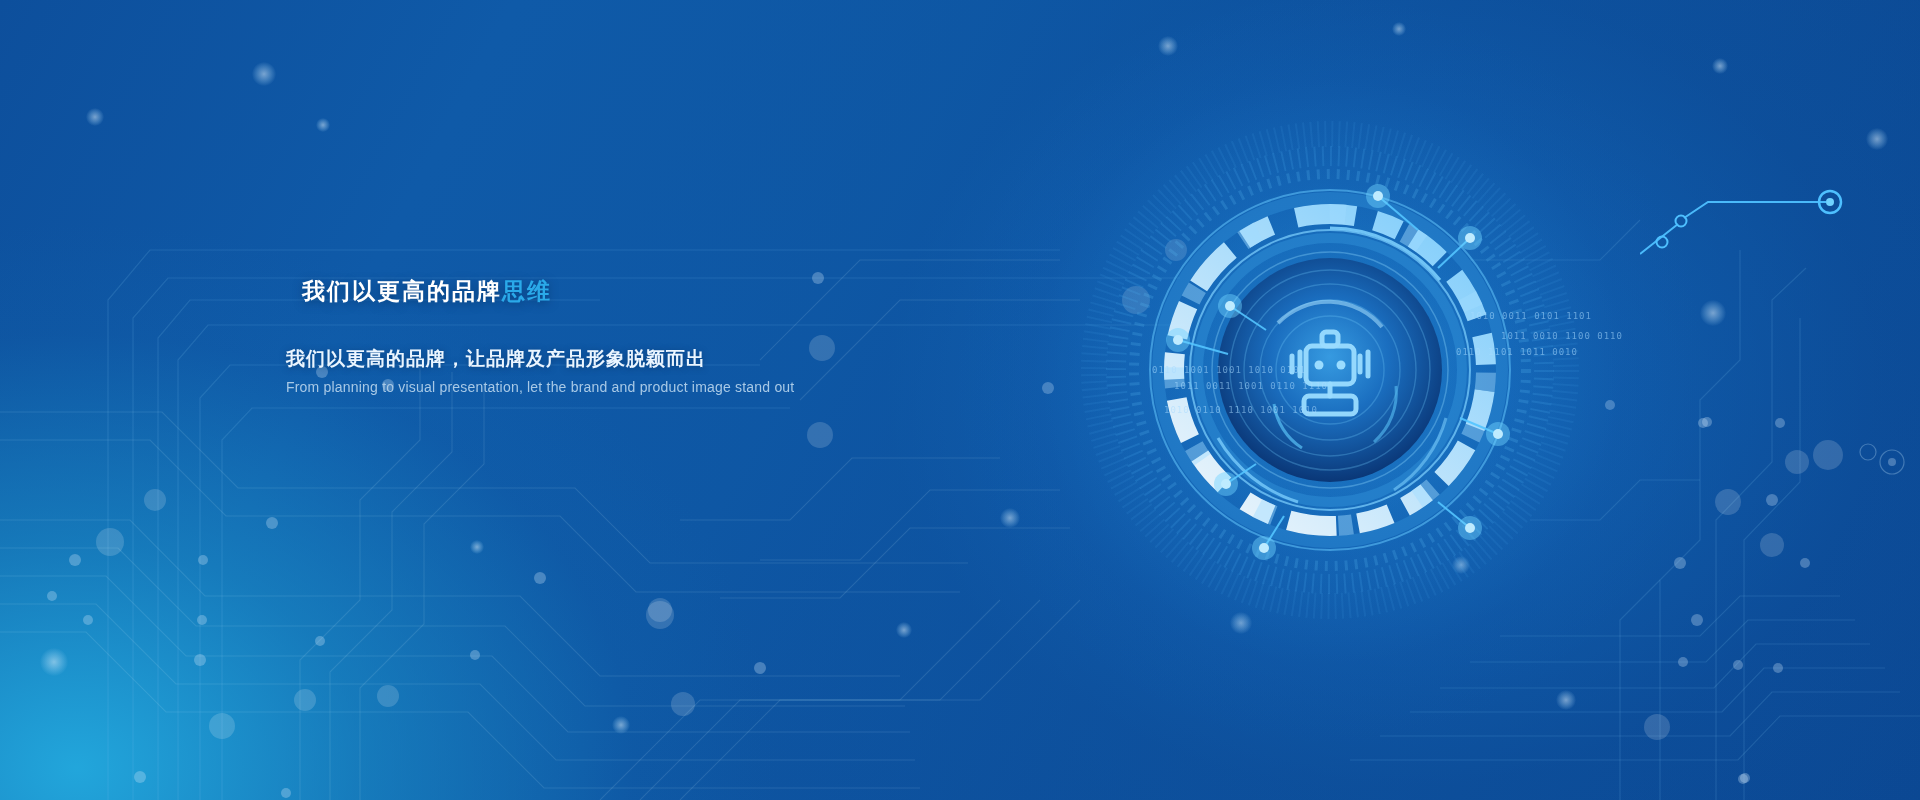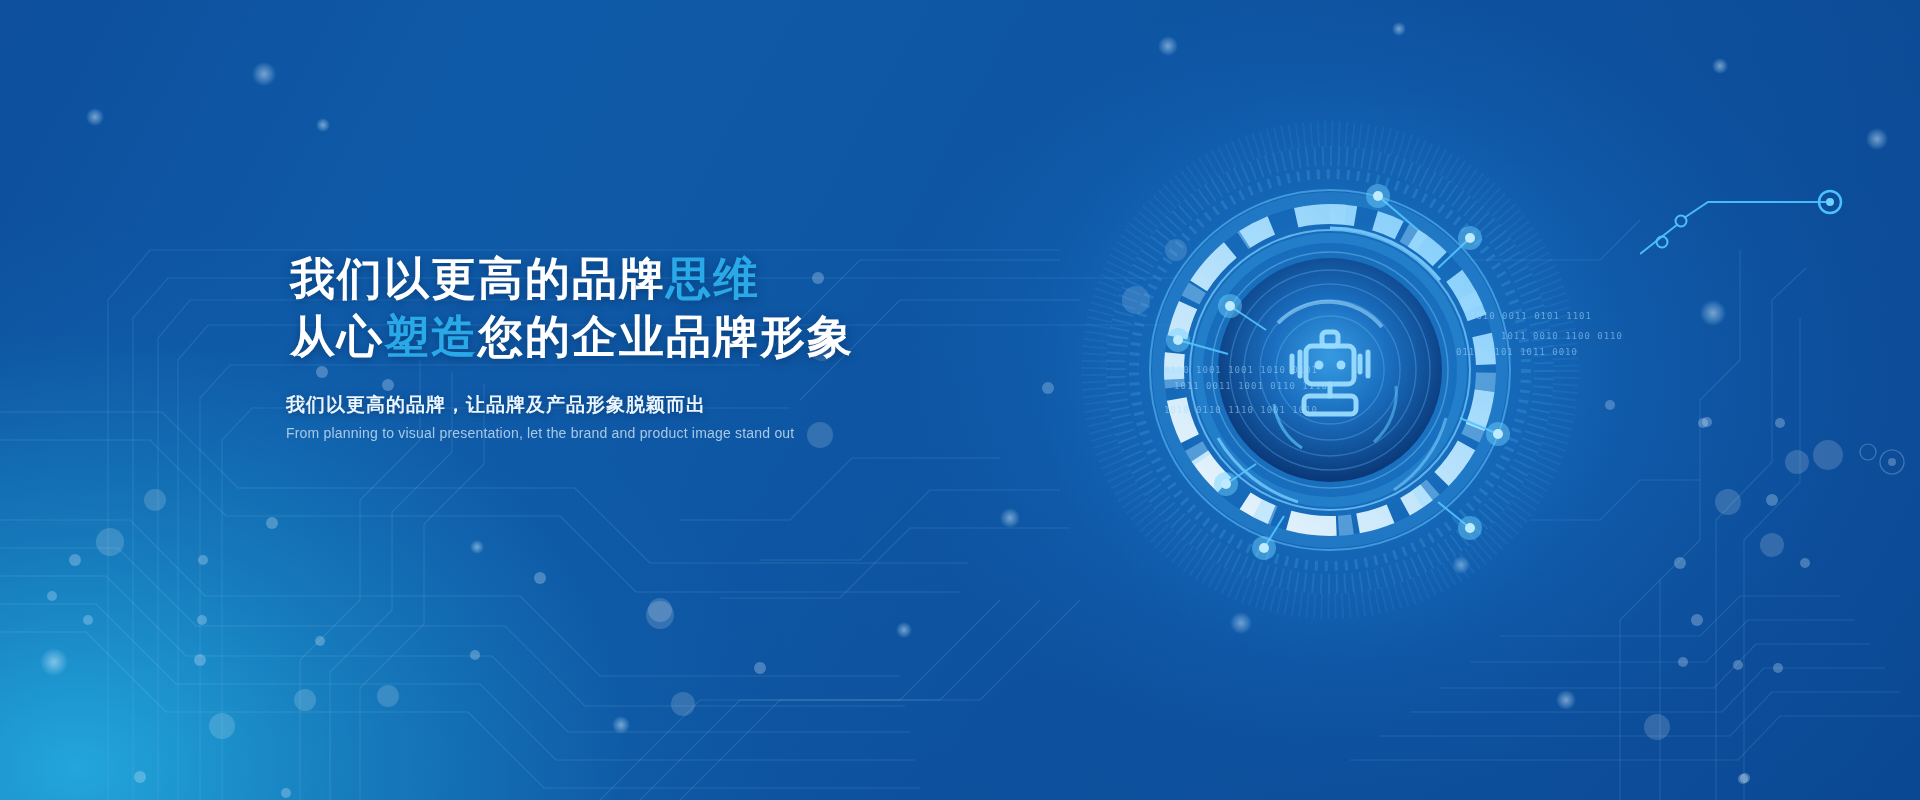--- a/index.html
+++ b/index.html
@@ -32,22 +32,22 @@
   .hud-glow{position:absolute;left:-120px;top:-120px;width:744px;height:744px;border-radius:50%;
     background:radial-gradient(circle,rgba(60,185,255,.30) 0%,rgba(40,150,235,.17) 34%,rgba(20,100,190,.07) 56%,rgba(0,0,0,0) 72%);}
   .binary{position:absolute;color:#a9dbff;font-family:"DejaVu Sans Mono","Liberation Mono",monospace;
     font-size:9px;letter-spacing:1px;line-height:12px;white-space:nowrap;opacity:.55;}
 
   
   .connector{position:absolute;left:1640px;top:180px;width:280px;height:120px;}
 
   
   .copy{position:absolute;left:286px;top:248px;width:820px;}
-  .headline{font-size:45px;font-weight:bold;color:#ffffff;line-height:54px;letter-spacing:2px;
-    text-shadow:0 2px 10px rgba(4,40,85,.55);margin:4px;}
+  .headline{font-size:23px;font-weight:bold;color:#ffffff;line-height:54px;letter-spacing:2px;
+    text-shadow:0 2px 10px rgba(4,40,85,.55);margin:16px;}
   .headline .hl{color:#2aa9e9;}
   .sub-cn{margin:28px 0 0 0;font-size:19px;font-weight:bold;color:#eaf5ff;letter-spacing:1px;
     text-shadow:0 1px 6px rgba(4,40,85,.5);}
   .sub-en{margin:7px 0 8px 0;font-size:14px;color:#a8c9e6;letter-spacing:.2px;}
 </style>
 </head>
 <body>
 
 <div class="banner">
 
@@ -265,21 +265,21 @@
           <circle cx="300" cy="78" r="12"></circle>
             <circle cx="392" cy="120" r="12"></circle>
           <circle cx="420" cy="316" r="12"></circle>
             <circle cx="148" cy="366" r="12"></circle>
           <circle cx="186" cy="430" r="12"></circle>
             <circle cx="392" cy="410" r="12"></circle>
         </g>
       </g>
     </svg>
 
-    <div class="binary" style="left:74px;top:246px;padding-left:12px;">0110 1001 1001 1010 0101</div>
+    <div class="binary" style="left:74px;top:246px;">0110 1001 1001 1010 0101</div>
     <div class="binary" style="left:96px;top:262px;">1011 0011 1001 0110 1110</div>
     <div class="binary" style="left:86px;top:286px;">1010 0110 1110 1001 1010</div>
     <div class="binary" style="left:392px;top:192px;text-align:center;">1010 0011 0101 1101</div>
     <div class="binary" style="left:404px;top:212px;margin-left:19px;">1011 0010 1100 0110</div>
     <div class="binary" style="left:378px;top:228px;">0110 1101 1011 0010</div>
   </div>
 
   <div class="connector">
     <svg viewBox="0 0 280 120" width="280" height="120" xmlns="http://www.w3.org/2000/svg">
       <path d="M0 74 L38 44 M44 38 L68 22 L186 22" fill="none" stroke="#4ec0ff" stroke-width="2" stroke-opacity=".95"></path>
@@ -287,20 +287,17 @@
       <circle cx="22" cy="62" r="5.5" fill="none" stroke="#4ec0ff" stroke-width="2"></circle>
       <circle cx="190" cy="22" r="11" fill="none" stroke="#4ec0ff" stroke-width="2.5"></circle>
       <circle cx="190" cy="22" r="4" fill="#6fd2ff"></circle>
     </svg>
   </div>
 
   <div class="copy">
     <h1 class="headline">
       <span>我们以更高的品牌</span><span class="hl">思维</span>
     </h1>
-    <h1 class="headline">
-      <span>从心</span><span class="hl">塑造</span><span>您的企业品牌形象</span>
-    </h1>
     <p class="sub-cn">我们以更高的品牌，让品牌及产品形象脱颖而出</p>
     <p class="sub-en">From planning to visual presentation, let the brand and product image stand out</p>
   </div>
 
 </div>
 
 </body></html>

